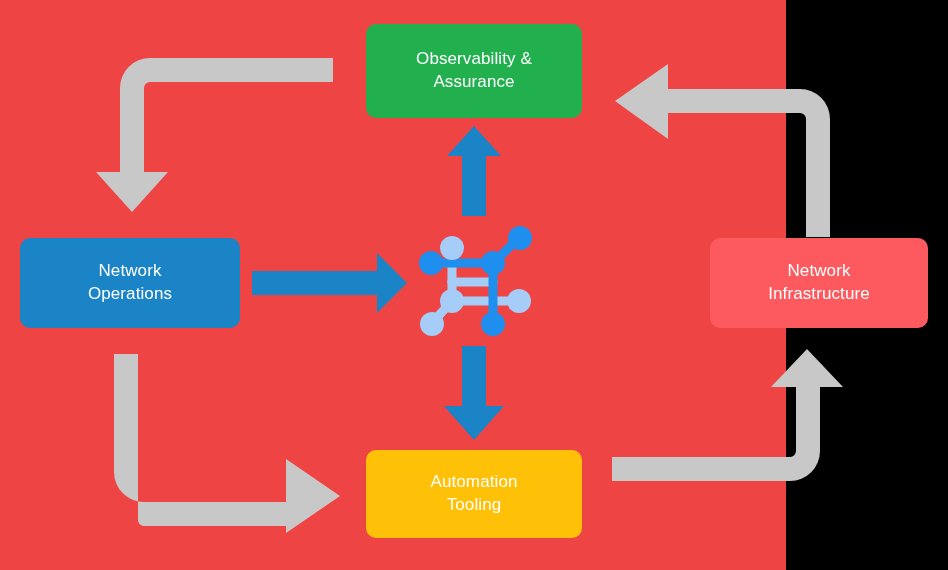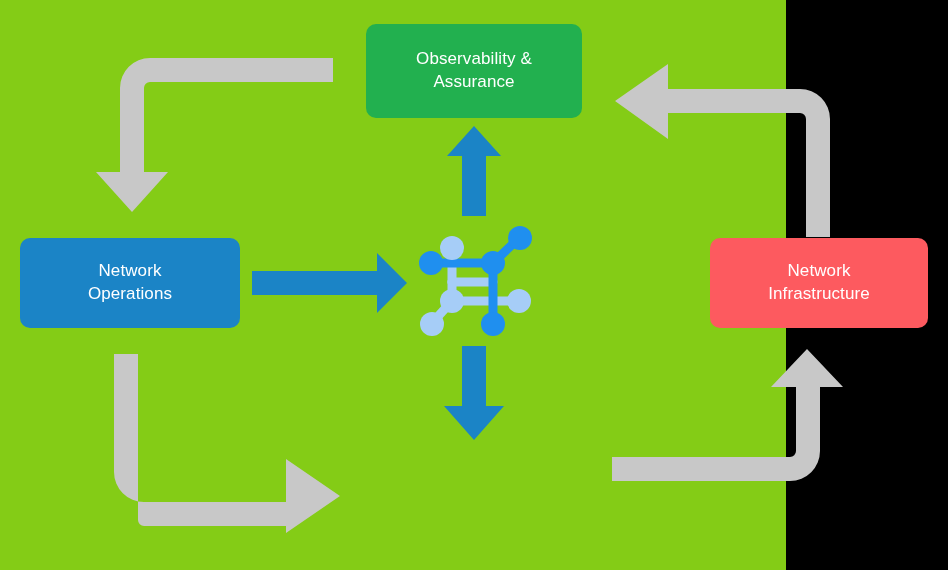--- a/index.html
+++ b/index.html
@@ -10,21 +10,21 @@
   body {
     width: 948px;
     height: 570px;
     overflow: hidden;
     font-family: "Liberation Sans", sans-serif;
   }
   #canvas {
     position: relative;
     width: 786px;
     height: 570px;
-    background: #84cc16;
+    background: #ef4444;
   }
   .node-box {
     position: absolute;
     display: flex;
     align-items: center;
     justify-content: center;
     text-align: center;
     border-radius: 10px;
     color: #ffffff;
     font-size: 17px;
@@ -131,14 +131,16 @@
 
   <div class="node-box" id="box-observability">Observability &amp;
 Assurance</div>
 
   <div class="node-box" id="box-netops">Network
 Operations</div>
 
   <div class="node-box" id="box-netinfra">Network
 Infrastructure</div>
 
+  <div class="node-box" id="box-automation">Automation
+Tooling</div>
 
 </div>
 
 </body></html>

